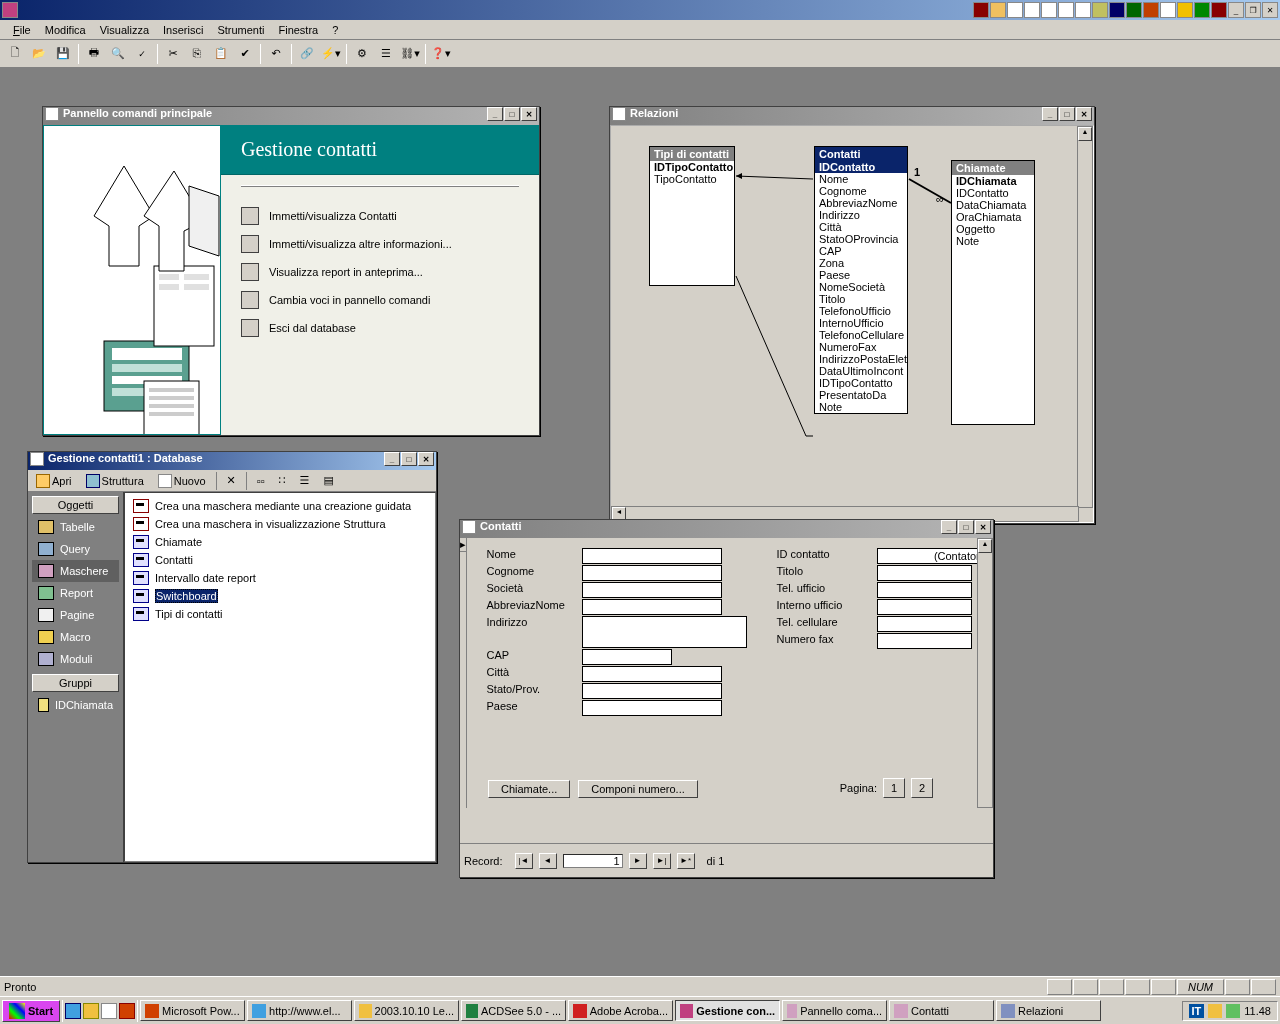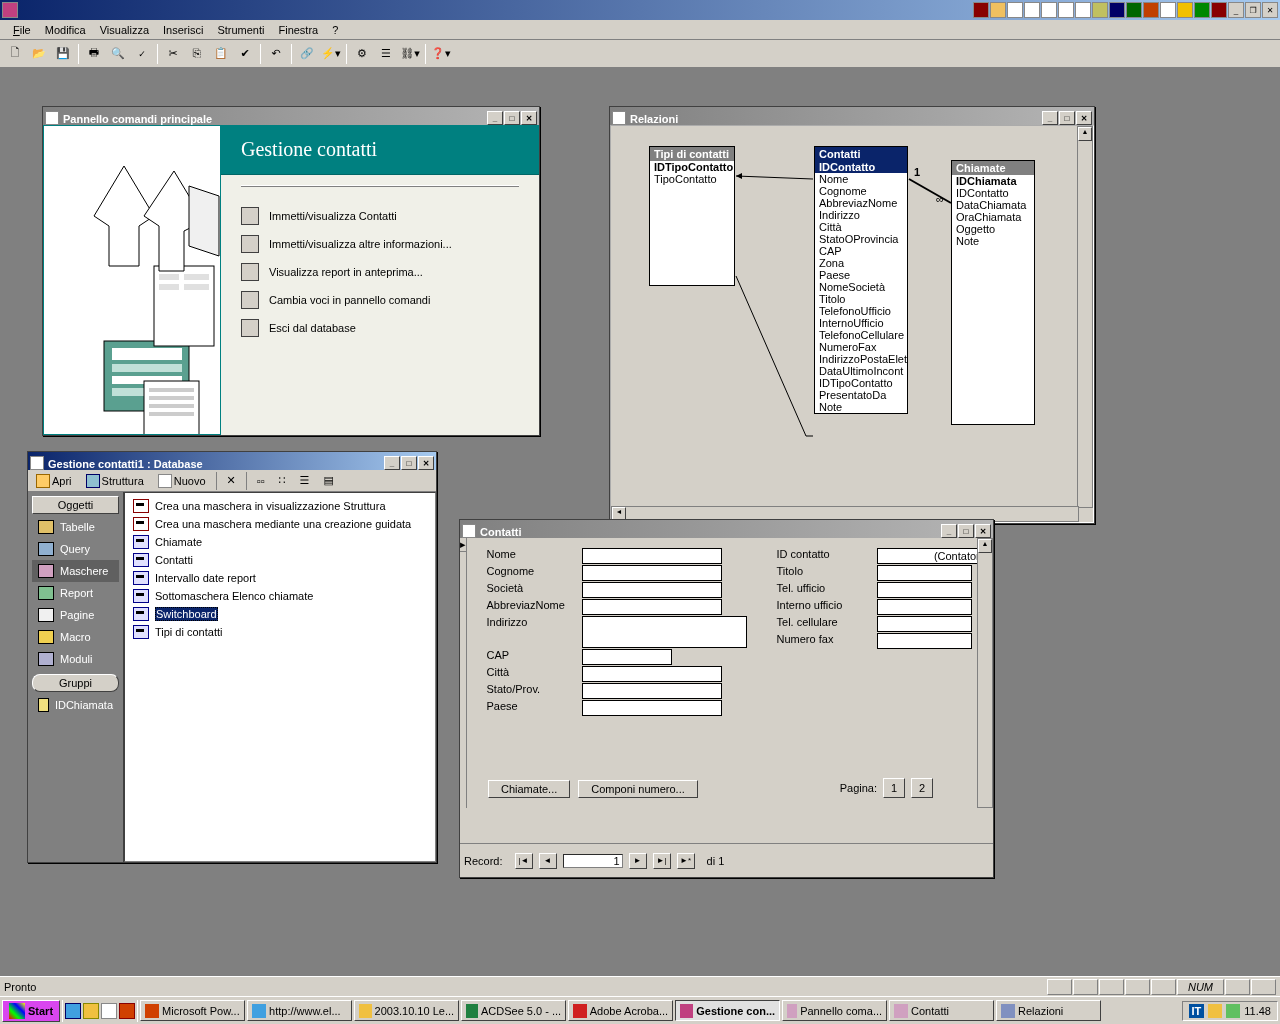--- a/index.html
+++ b/index.html
@@ -7,21 +7,21 @@
 .titlebar { height: 20px; background: linear-gradient(to right, #0a246a, #a6caf0); color: white; display: flex; align-items: center; padding: 0 2px; }
 .titlebar .icon { width: 16px; height: 16px; margin-right: 4px; background: #d4d0c8; border: 1px solid #888; }
 .titlebar .title { flex: 1; font-weight: bold; }
 .menubar { height: 20px; background: #d4d0c8; display: flex; align-items: center; padding: 0 6px; border-bottom: 1px solid #808080; }
 .menubar span { padding: 2px 7px; cursor: pointer; }
 .menubar u { text-decoration: underline; }
 .toolbar { height: 28px; background: #d4d0c8; display: flex; align-items: center; padding: 0 4px; gap: 2px; border-bottom: 1px solid #808080; }
 .toolbar .sep { width: 1px; height: 20px; background: #808080; margin: 0 2px; border-right: 1px solid #fff; }
 .toolbar .tbtn { width: 22px; height: 22px; display: flex; align-items: center; justify-content: center; cursor: pointer; }
 .window { position: absolute; background: #d4d0c8; border: 1px solid #404040; box-shadow: 1px 1px 0 #000; }
-.window .wtitle { background: linear-gradient(to right, #0a246a, #a6caf0); color: white; height: 18px; display: flex; align-items: flex-end; padding: 0 2px; font-weight: bold; }
+.window .wtitle { background: linear-gradient(to right, #0a246a, #a6caf0); color: white; height: 18px; display: flex; align-items: flex-start; padding: 0 2px; font-weight: bold; }
 .window .wtitle.inactive { background: linear-gradient(to right, #808080, #b5b5b5); }
 .window .wtitle .wicon { width: 14px; height: 14px; background: #fff; border: 1px solid #888; margin-right: 4px; }
 .window .wtitle .wt { flex: 1; }
 .window .wtitle .wbtns { display: flex; gap: 1px; }
 .window .wtitle .wbtns span { width: 16px; height: 14px; background: #d4d0c8; border: 1px solid #fff; border-right-color: #404040; border-bottom-color: #404040; color: black; display: flex; align-items: center; justify-content: center; font-size: 8px; cursor: pointer; }
 .switchboard-body { display: flex; height: 310px; }
 .sb-left { width: 178px; background: #fff; border: 1px solid #008080; position: relative; overflow: hidden; }
 .sb-right { flex: 1; background: #f0f0e8; padding: 10px 20px; }
 .sb-title-area { background: #008080; color: white; height: 50px; display: flex; align-items: center; padding-left: 20px; font-size: 20px; font-family: "Times New Roman", serif; border-bottom: 1px solid #006666; }
 .sb-items { margin-top: 20px; }
@@ -259,50 +259,46 @@
           <span>Pagine</span>
         </div>
       <div class="db-side-item">
           <span class="sicon" style="background:#f0d050;"></span>
           <span>Macro</span>
         </div>
       <div class="db-side-item">
           <span class="sicon" style="background:#b0b0d0;"></span>
           <span>Moduli</span>
         </div>
-      <div class="db-side-header" style="margin-top:4px;border-radius:8px;">Gruppi</div>
+      <div class="db-side-header" style="margin-top:4px;">Gruppi</div>
       <div class="db-side-item">
           <span class="sicon" style="background:#f0e080;"></span>
           <span>IDChiamata</span>
         </div>
     </div>
     <div class="db-list">
       <div class="db-list-item">
           <span class="licon"></span>
-          <span class="lbl">Crea una maschera in visualizzazione Struttura</span>
+          <span class="lbl">Crea una maschera mediante una creazione guidata</span>
         </div>
       <div class="db-list-item">
           <span class="licon"></span>
-          <span class="lbl">Crea una maschera mediante una creazione guidata</span>
+          <span class="lbl">Crea una maschera in visualizzazione Struttura</span>
         </div>
       <div class="db-list-item">
           <span class="licon form"></span>
           <span class="lbl">Chiamate</span>
         </div>
       <div class="db-list-item">
           <span class="licon form"></span>
           <span class="lbl">Contatti</span>
         </div>
       <div class="db-list-item">
           <span class="licon form"></span>
           <span class="lbl">Intervallo date report</span>
-        </div>
-      <div class="db-list-item">
-          <span class="licon form"></span>
-          <span class="lbl">Sottomaschera Elenco chiamate</span>
         </div>
       <div class="db-list-item selected">
           <span class="licon form"></span>
           <span class="lbl">Switchboard</span>
         </div>
       <div class="db-list-item">
           <span class="licon form"></span>
           <span class="lbl">Tipi di contatti</span>
         </div>
     </div>

